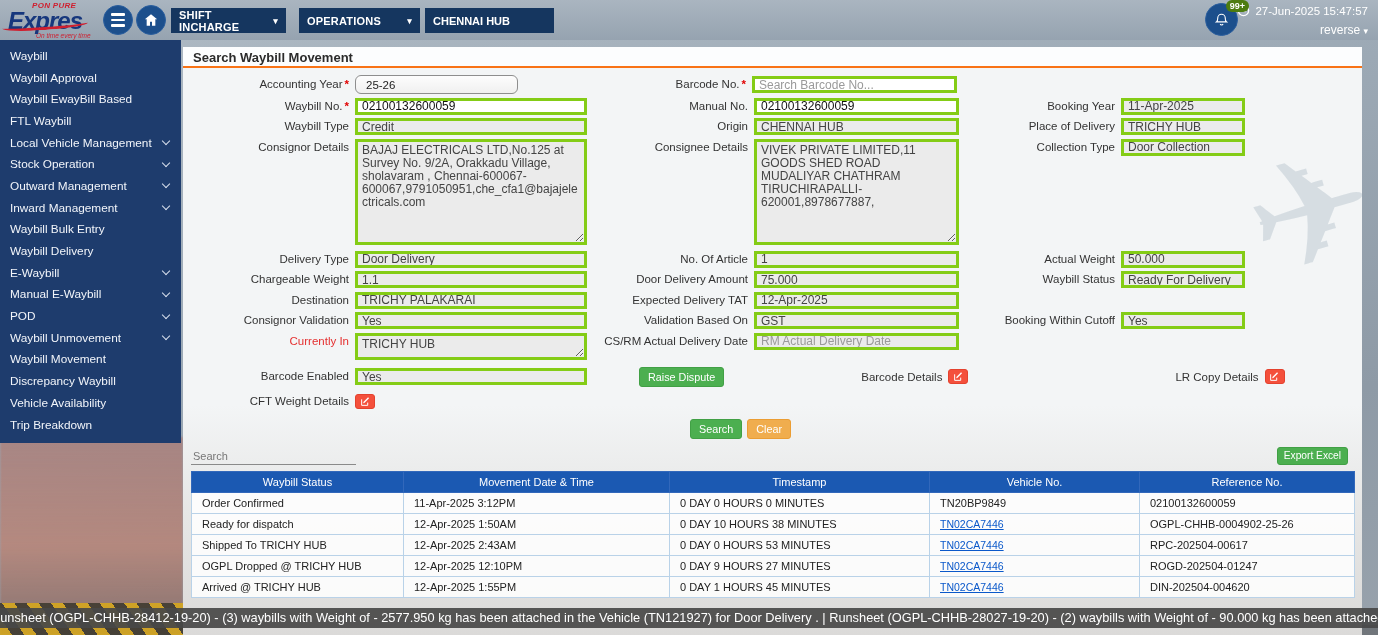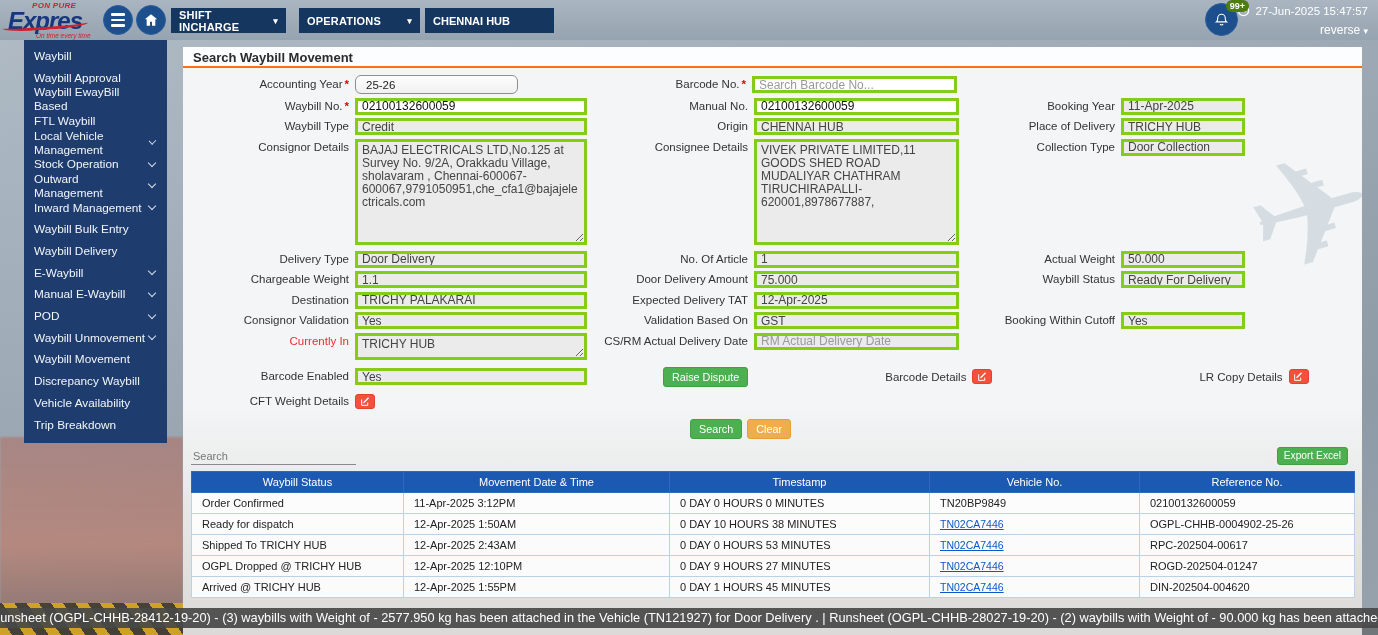--- a/index.html
+++ b/index.html
@@ -44,22 +44,22 @@
 
   .top-datetime { position:absolute; right:10px; top:4px; color:#fff; font-size:11.5px; display:flex; align-items:center; gap:5px; }
   .bell-wrap { position:absolute; right:140px; top:3px; width:33px; height:33px; border-radius:50%;
     background:#1c4f8c; display:flex; align-items:center; justify-content:center; cursor:pointer; border:1px solid #2a5e9e; }
   .bell-badge { position:absolute; top:-4px; right:-12px; background:#4d7c0f; color:#fff; font-size:9px;
     padding:1px 4px; border-radius:7px; font-weight:bold; }
   .user-menu { position:absolute; right:10px; top:23px; color:#fff; font-size:12px; cursor:pointer; }
   .user-menu .caret { font-size:9px; }
 
   
-  .sidebar { position:absolute; left:0; top:40px; width:143px; background:#1e3c6d;
-    padding:5px 0 8px 0; z-index:20;margin-left:24px; }
+  .sidebar { position:absolute; left:0; top:40px; width:181px; background:#1e3c6d;
+    padding:5px 0 8px 0; z-index:20; }
   .side-item { display:flex; align-items:center; color:#f2f5fa; font-size:11.8px;
     padding:0 12px 0 10px; height:21.7px; cursor:pointer; }
   .chev { width:6px; height:6px; border-right:1.6px solid #d7dfec; border-bottom:1.6px solid #d7dfec;
     transform:rotate(45deg); margin-left:auto; margin-top:-3px; }
 
   
   .panel { position:absolute; left:183px; top:47px; width:1179px; bottom:0;
     background:#f3f5f6; z-index:10; overflow:hidden; }
   .deco-plane { position:absolute; right:-12px; top:90px; font-size:150px; color:#8fa3b2;
     opacity:.28; transform:rotate(-16deg); pointer-events:none; line-height:1; }
@@ -331,21 +331,21 @@
     <div class="frow top">
       <div class="lbl red">Currently In</div>
       <textarea class="field f1 small" readonly="" style="">TRICHY HUB</textarea>
       <div class="lbl lbl2">CS/RM Actual Delivery Date</div>
       <input class="field f2" readonly="" placeholder="RM Actual Delivery Date" style="">
     </div>
 
     <div class="frow" style="margin-top:7px;">
       <div class="lbl">Barcode Enabled</div>
       <input class="field f1" readonly="" value="Yes" style="">
-      <button class="btn btn-green" style="margin-left:76px;">Raise Dispute</button>
+      <button class="btn btn-green" style="margin-left:52px;">Raise Dispute</button>
       <span class="inline-lbl" style="margin-left:137px;">Barcode Details</span>
       <span class="icon-btn">
         <svg width="11" height="11" viewBox="0 0 20 20">
             <path d="M3 6v11h11v-5" fill="none" stroke="#fff" stroke-width="1.8"></path>
             <path d="M8 12.5 16.5 4l-1.8-1.8L6.2 10.7 6 13z" fill="#fff"></path>
           </svg>
       </span>
       <span class="inline-lbl" style="margin-left:207px;">LR Copy Details</span>
       <span class="icon-btn">
         <svg width="11" height="11" viewBox="0 0 20 20">

